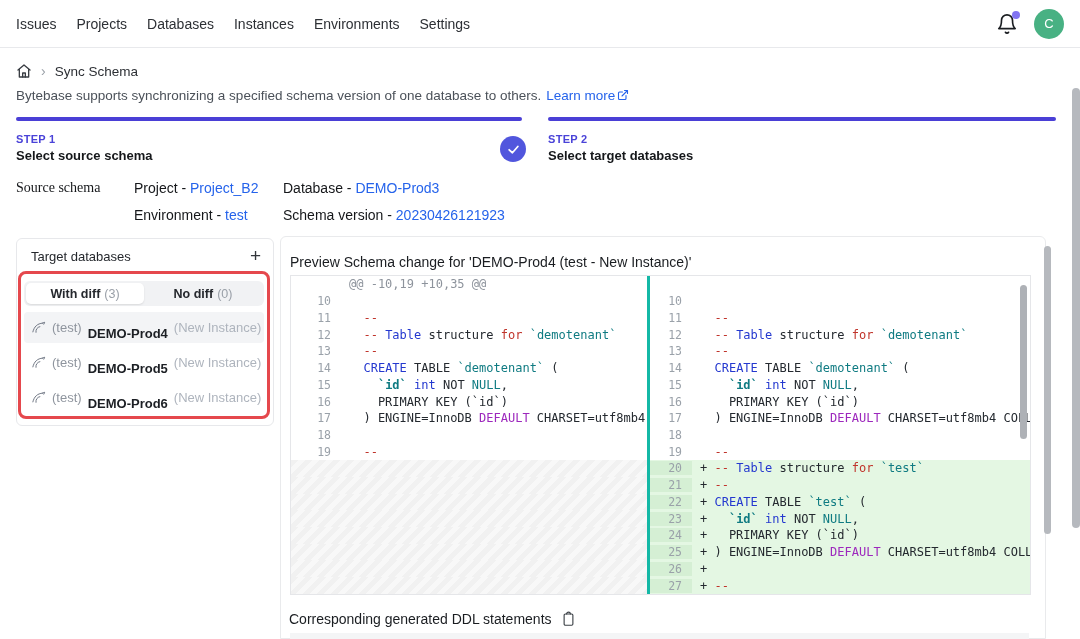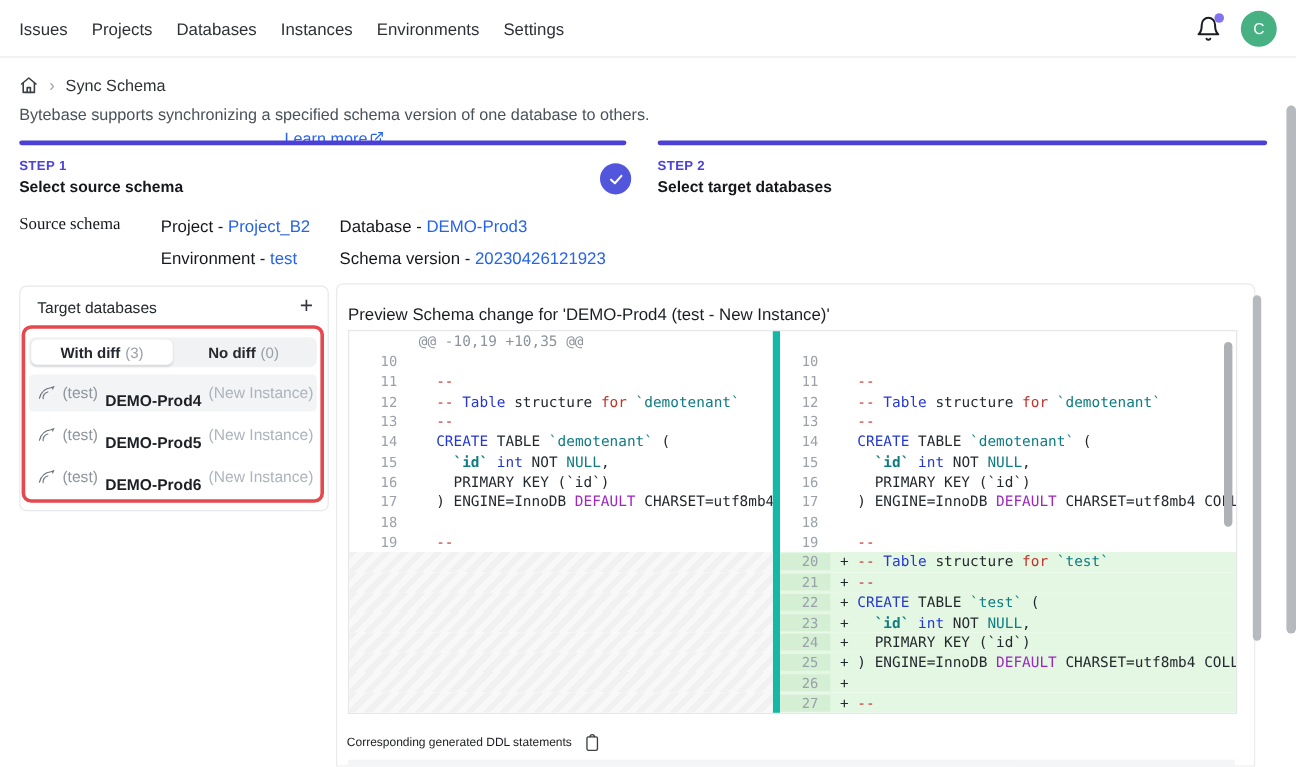--- a/index.html
+++ b/index.html
@@ -16,21 +16,21 @@
   .bell-wrap { position:relative; width:22px; height:22px; }
   .bell-wrap svg { display:block; }
   .bell-dot { position:absolute; top:-2px; right:-2px; width:8px; height:8px; border-radius:50%; background:#8274f1; }
   .avatar { width:30px; height:30px; border-radius:50%; background:#48b183; color:#fff;
     display:flex; align-items:center; justify-content:center; font-size:13px; font-weight:500; }
 
   
   .breadcrumb { position:absolute; top:63px; left:16px; display:flex; align-items:center; gap:9px; }
   .crumb-sep { color:#9aa0a8; font-size:14px; line-height:1; }
   .crumb-page { font-size:13.5px; color:#2d3035; }
-  .desc { position:absolute; top:88px; left:16px; font-size:13.5px; color:#4b5159; display:flex; gap:5px; align-items:center;flex-direction:column; }
+  .desc { position:absolute; top:88px; left:16px; font-size:13.5px; color:#4b5159; display:flex; gap:5px; align-items:center; }
   .link { color:#2563eb; cursor:pointer; }
   .ext-icon { display:inline-block; margin-left:2px; }
 
   
   .step-bar { position:absolute; top:117px; height:4px; background:#4a3fd6; border-radius:2px; }
   .bar-1 { left:16px; width:506px; }
   .bar-2 { left:548px; width:508px; }
   .step-block { position:absolute; top:133px; }
   .step-1 { left:16px; } .step-2 { left:548px; }
   .step-eyebrow { font-size:11px; font-weight:700; letter-spacing:.3px; color:#4a43d8; margin-bottom:3px; }
@@ -66,38 +66,38 @@
 
   
   .main-card { position:absolute; top:236px; left:280px; width:766px; height:403px;
     border:1px solid #e9eaec; border-radius:6px 6px 0 0; background:#fff; }
   .preview-title { position:absolute; top:17px; left:9px; font-size:14px; color:#1a1d21; }
 
   
   .editor { position:absolute; top:38px; left:9px; width:741px; height:320px;
     border:1px solid #e5e6e9; display:flex; font-family:"DejaVu Sans Mono", monospace; font-size:12px; background:#fff; }
   .pane { overflow:hidden; position:relative; }
-  .pane-left { width:359px; border-right:6px solid #14b8a6; }
+  .pane-left { width:359px; border-right:3px solid #14b8a6; }
   .pane-right { flex:1; }
   .code-row { display:flex; height:16.74px; align-items:center; }
   .ln { flex:none; width:50px; text-align:right; padding-right:10px; color:#9aa1a9; font-size:11.5px; }
   .pane-right .ln { width:42px; }
   .code { flex:1; white-space:pre; overflow:hidden; padding-left:8px; height:100%; display:flex; align-items:center; }
   .code-row.add { background:#e4f7e3; }
   .code-row.add .ln { background:#d5efd4; }
   .code-row.filler { background:repeating-linear-gradient(135deg,#f1f1f1 0 5px,#f8f8f8 5px 10px); }
   .tk-p { color:#24292f; } .tk-r { color:#c0342b; } .tk-b { color:#2438cf; }
   .tk-t { color:#0f7b82; } .tk-tb { color:#0f7b82; font-weight:700; }
   .tk-m { color:#9d28bd; } .tk-g { color:#8d939c; }
   .inner-scrollbar { position:absolute; top:9px; right:3px; width:7px; height:154px;
     background:#aeb1b6; border-radius:4px; }
 
   
   .ddl-row { position:absolute; top:611px; left:289px; display:flex; align-items:center; gap:9px; }
-  .ddl-title { font-size:10px; color:#1a1d21; }
+  .ddl-title { font-size:14px; color:#1a1d21; }
   .copy-btn { display:flex; cursor:pointer; }
   .ddl-strip { position:absolute; top:633px; left:290px; width:739px; height:6px; background:#f4f5f6; }
 
   
   .card-scrollbar { position:absolute; top:246px; left:1044px; width:7px; height:288px; background:#b6b9be; border-radius:4px; }
   .page-scrollbar { position:absolute; top:88px; left:1072px; width:8px; height:440px; background:#b6b9be; border-radius:4px; }
 
   svg { display:block; }
 </style>
 </head>

